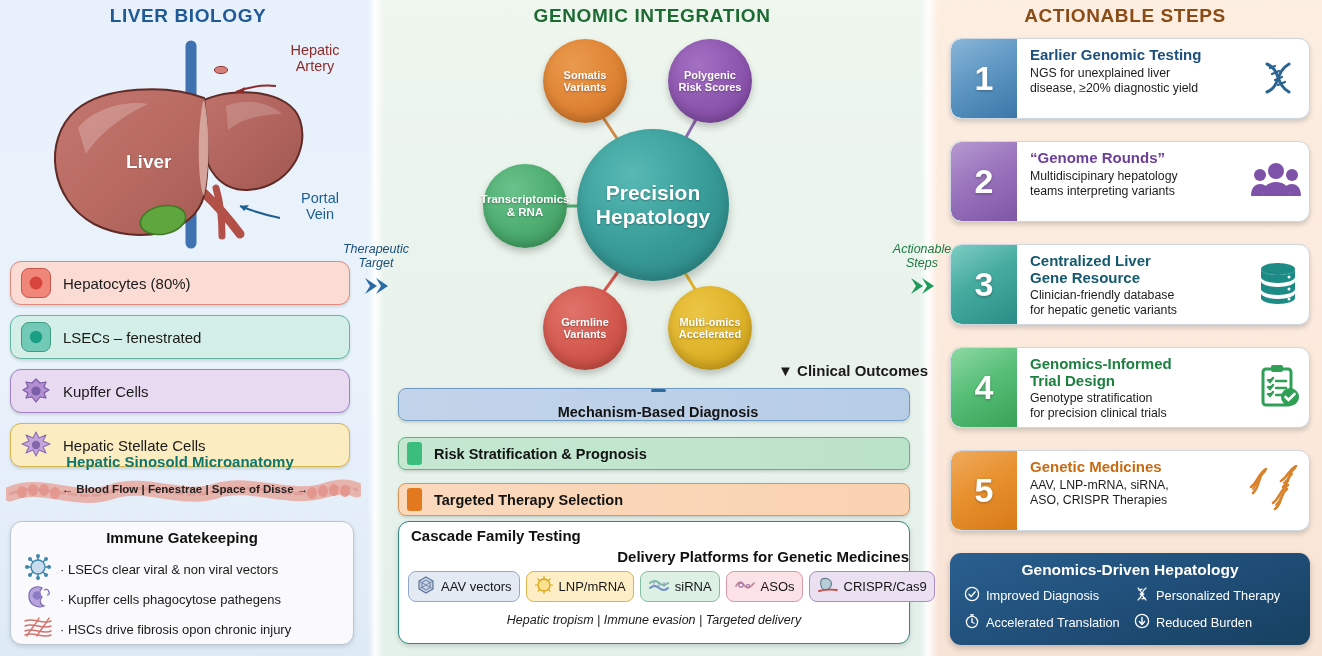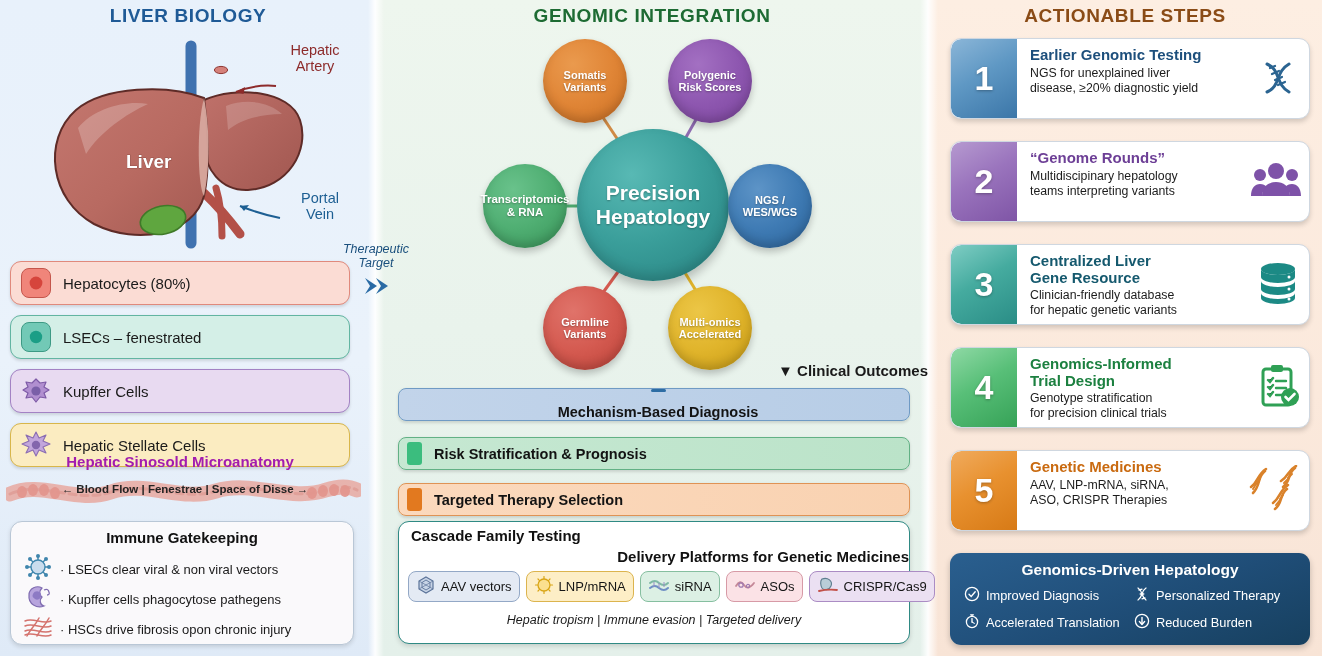--- a/index.html
+++ b/index.html
@@ -45,21 +45,21 @@
   }
   .cellrow .label { font-size:15px; color:#1a1a1a; }
   .cellchip { width:30px; height:30px; border-radius:8px; display:flex; align-items:center; justify-content:center; }
   #cell-0 { top:261px; background:#fbdcd4; border-color:#e0897c; }
   #cell-1 { top:315px; background:#d4efe7; border-color:#62b5a2; }
   #cell-2 { top:369px; background:#e8daf1; border-color:#a382c4; }
   #cell-3 { top:423px; background:#fbecc1; border-color:#d8b64b; }
 
   #sinusoid-title {
     position:absolute; left:10px; top:453px; width:340px; text-align:center;
-    font-size:15px; font-weight:bold; color:#a21caf; z-index:4;
+    font-size:15px; font-weight:bold; color:#0f766e; z-index:4;
   }
   #sinusoid-strip { position:absolute; left:6px; top:474px; width:355px; height:34px; }
   #sinusoid-caption {
     position:absolute; left:50px; top:483px; width:270px; text-align:center;
     font-size:11.5px; font-weight:bold; color:#232323; z-index:5; white-space:nowrap;
   }
 
   
   #immune-box {
     position:absolute; left:10px; top:521px; width:344px; height:124px;
@@ -368,20 +368,30 @@
   <div class="connector" id="conn-left">
     <div class="ctext">Therapeutic</div>
     <div class="ctext">Target</div>
     <div class="chev">
       <svg width="34" height="22" viewBox="0 0 34 22">
         <path d="M6 3 L18 11 L6 19 L11 11 Z" fill="#2a6ba5"></path>
         <path d="M17 3 L29 11 L17 19 L22 11 Z" fill="#2a6ba5"></path>
       </svg>
     </div>
   </div>
+  <div class="connector" id="conn-right">
+    <div class="ctext">Actionable</div>
+    <div class="ctext">Steps</div>
+    <div class="chev">
+      <svg width="34" height="22" viewBox="0 0 34 22">
+        <path d="M6 3 L18 11 L6 19 L11 11 Z" fill="#1d9b58"></path>
+        <path d="M17 3 L29 11 L17 19 L22 11 Z" fill="#1d9b58"></path>
+      </svg>
+    </div>
+  </div>
 
   <div id="hub">
     <svg width="552" height="330" viewBox="0 0 552 330" style="position:absolute;left:0;top:0;">
       <g stroke-width="3" fill="none">
         <line x1="226" y1="92" x2="252" y2="131" stroke="#d08a45"></line>
         <line x1="322" y1="92" x2="300" y2="131" stroke="#8e6bb0"></line>
         <line x1="190" y1="182" x2="204" y2="182" stroke="#4fae72"></line>
         <line x1="352" y1="182" x2="340" y2="182" stroke="#3f7bb4"></line>
         <line x1="226" y1="270" x2="252" y2="234" stroke="#d45a50"></line>
         <line x1="322" y1="270" x2="300" y2="234" stroke="#e0b42b"></line>
@@ -399,24 +409,20 @@
       <div><span>Somatis</span><br>
            <span>Variants</span></div>
     </div>
     <div class="node sat" id="node-1">
       <div><span>Polygenic</span><br>
            <span>Risk Scores</span></div>
     </div>
     <div class="node sat" id="node-2">
       <div><span>Transcriptomics</span><br>
            <span>&amp; RNA</span></div>
-    </div>
-    <div class="node sat" id="node-3">
-      <div><span>NGS /</span><br>
-           <span>WES/WGS</span></div>
     </div>
     <div class="node sat" id="node-4">
       <div><span>Germline</span><br>
            <span>Variants</span></div>
     </div>
     <div class="node sat" id="node-5">
       <div><span>Multi-omics</span><br>
            <span>Accelerated</span></div>
     </div>
   </div>

